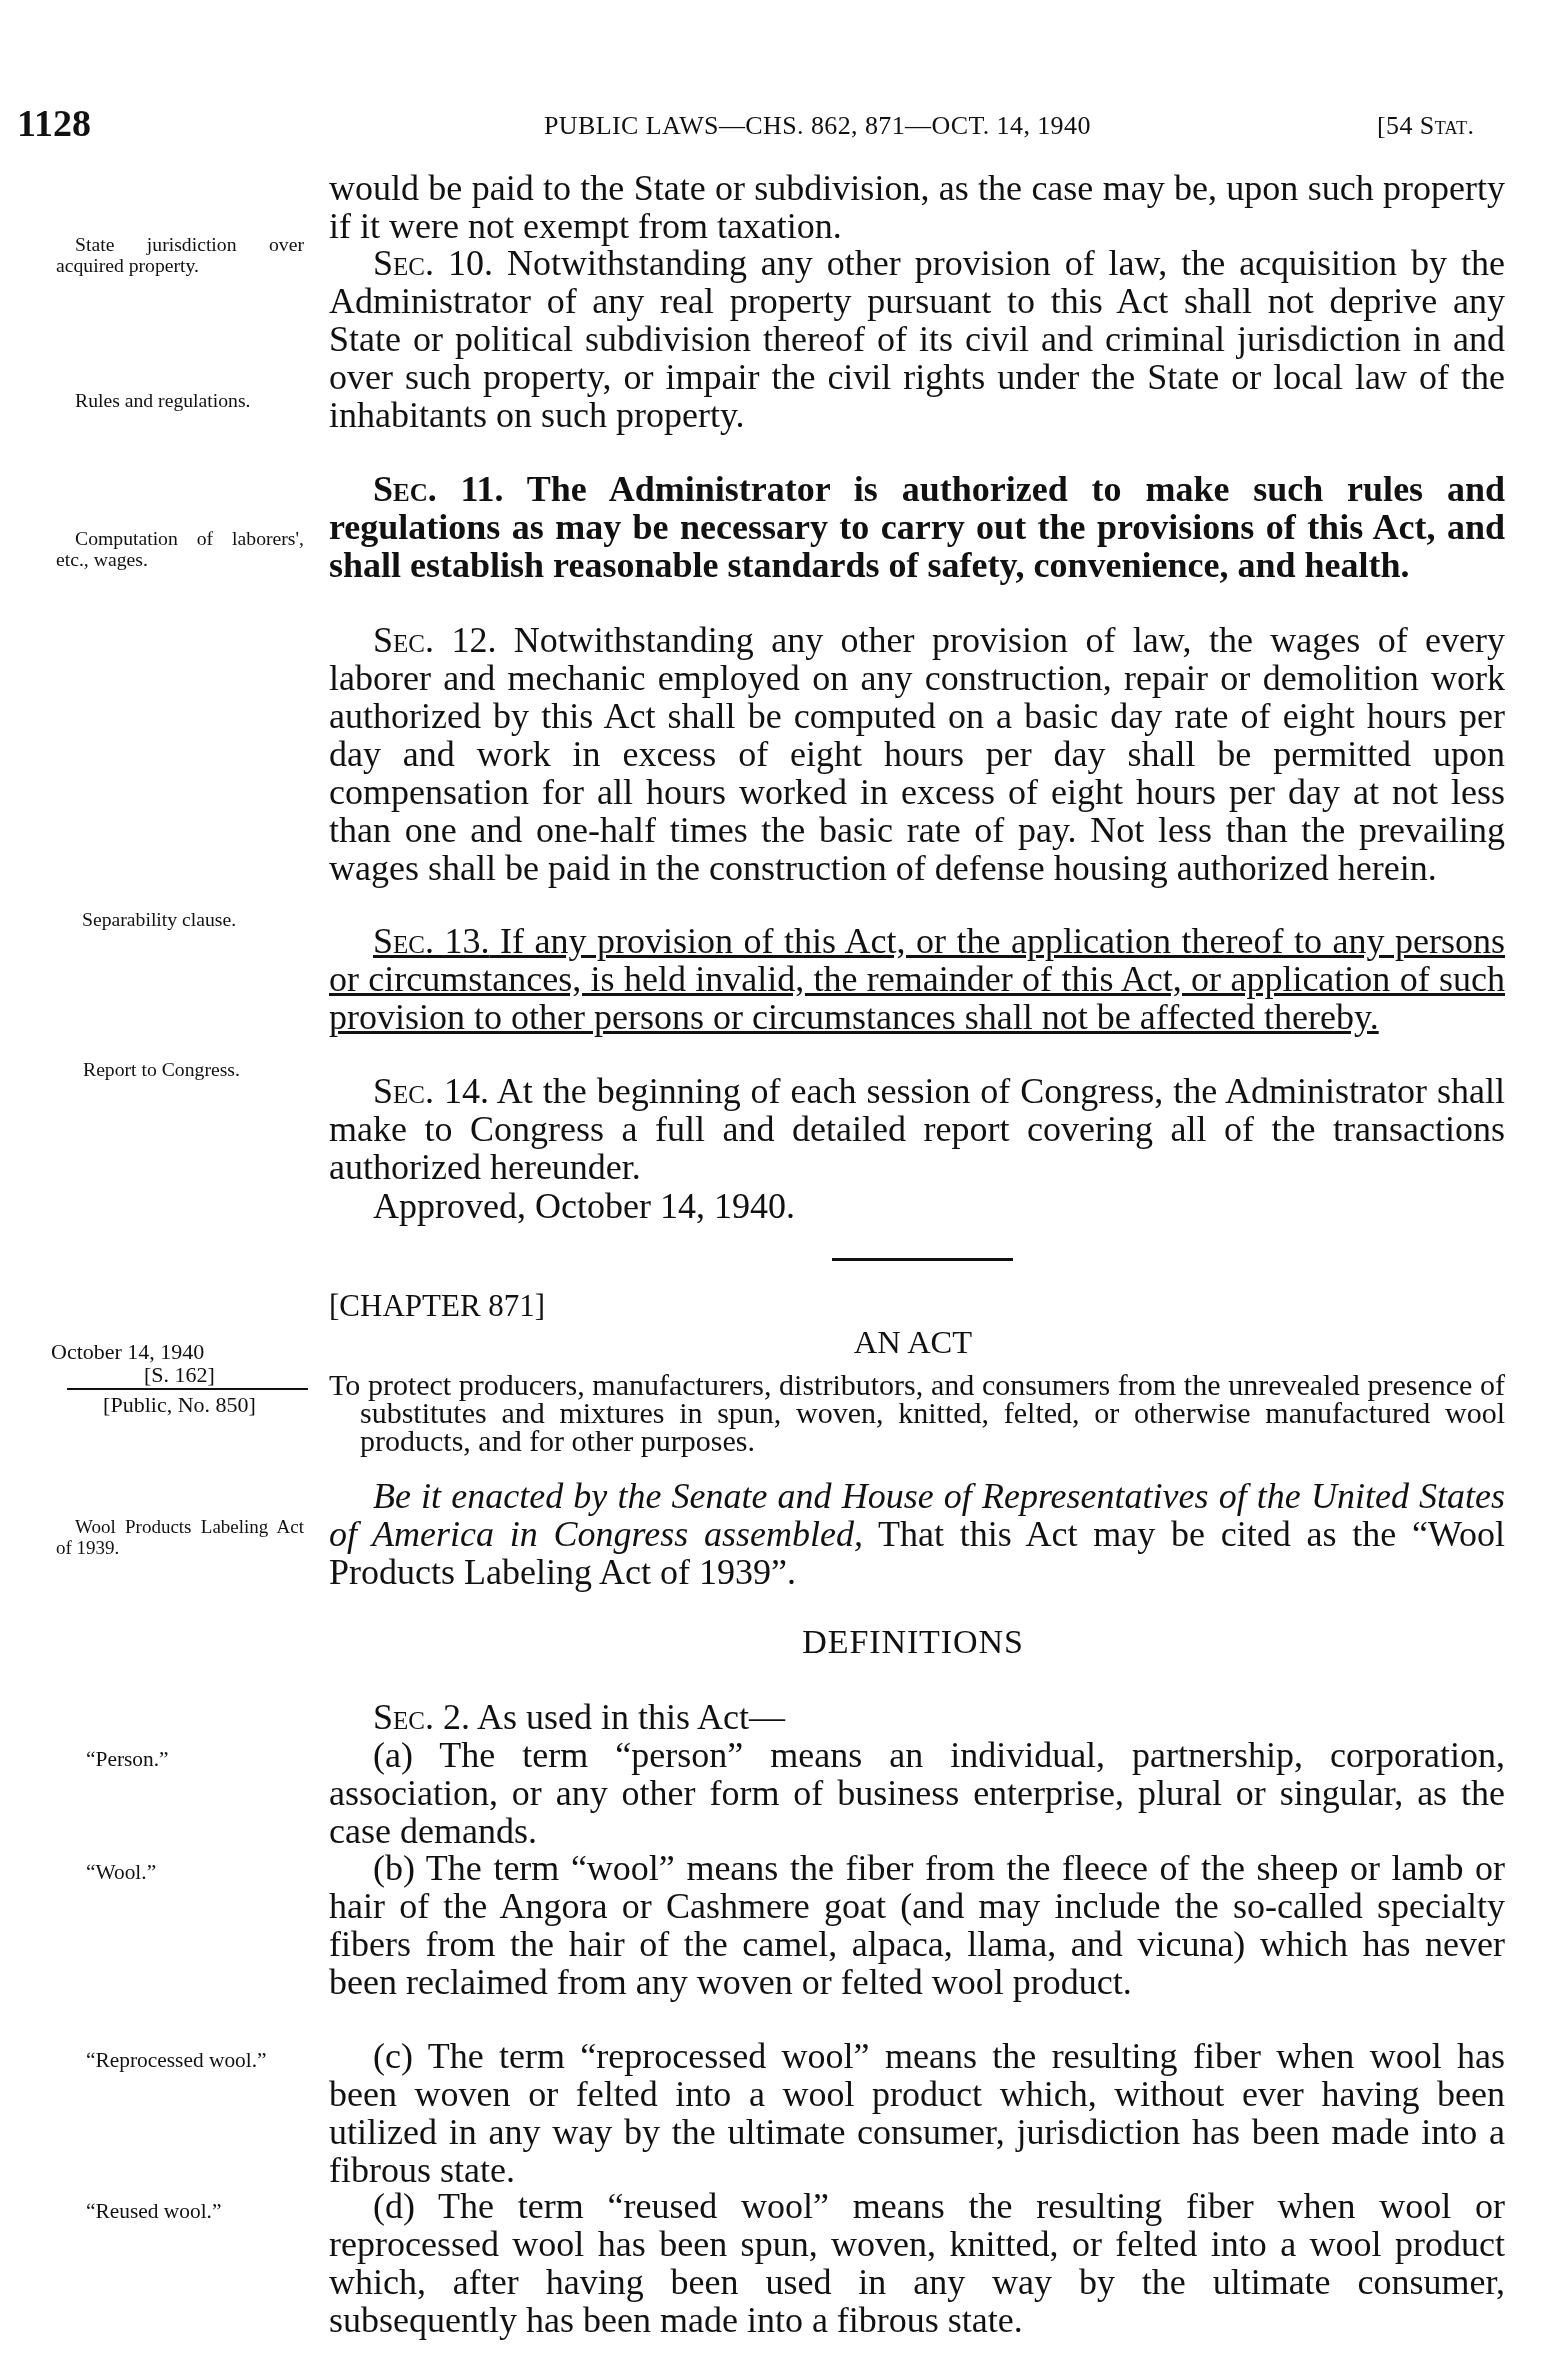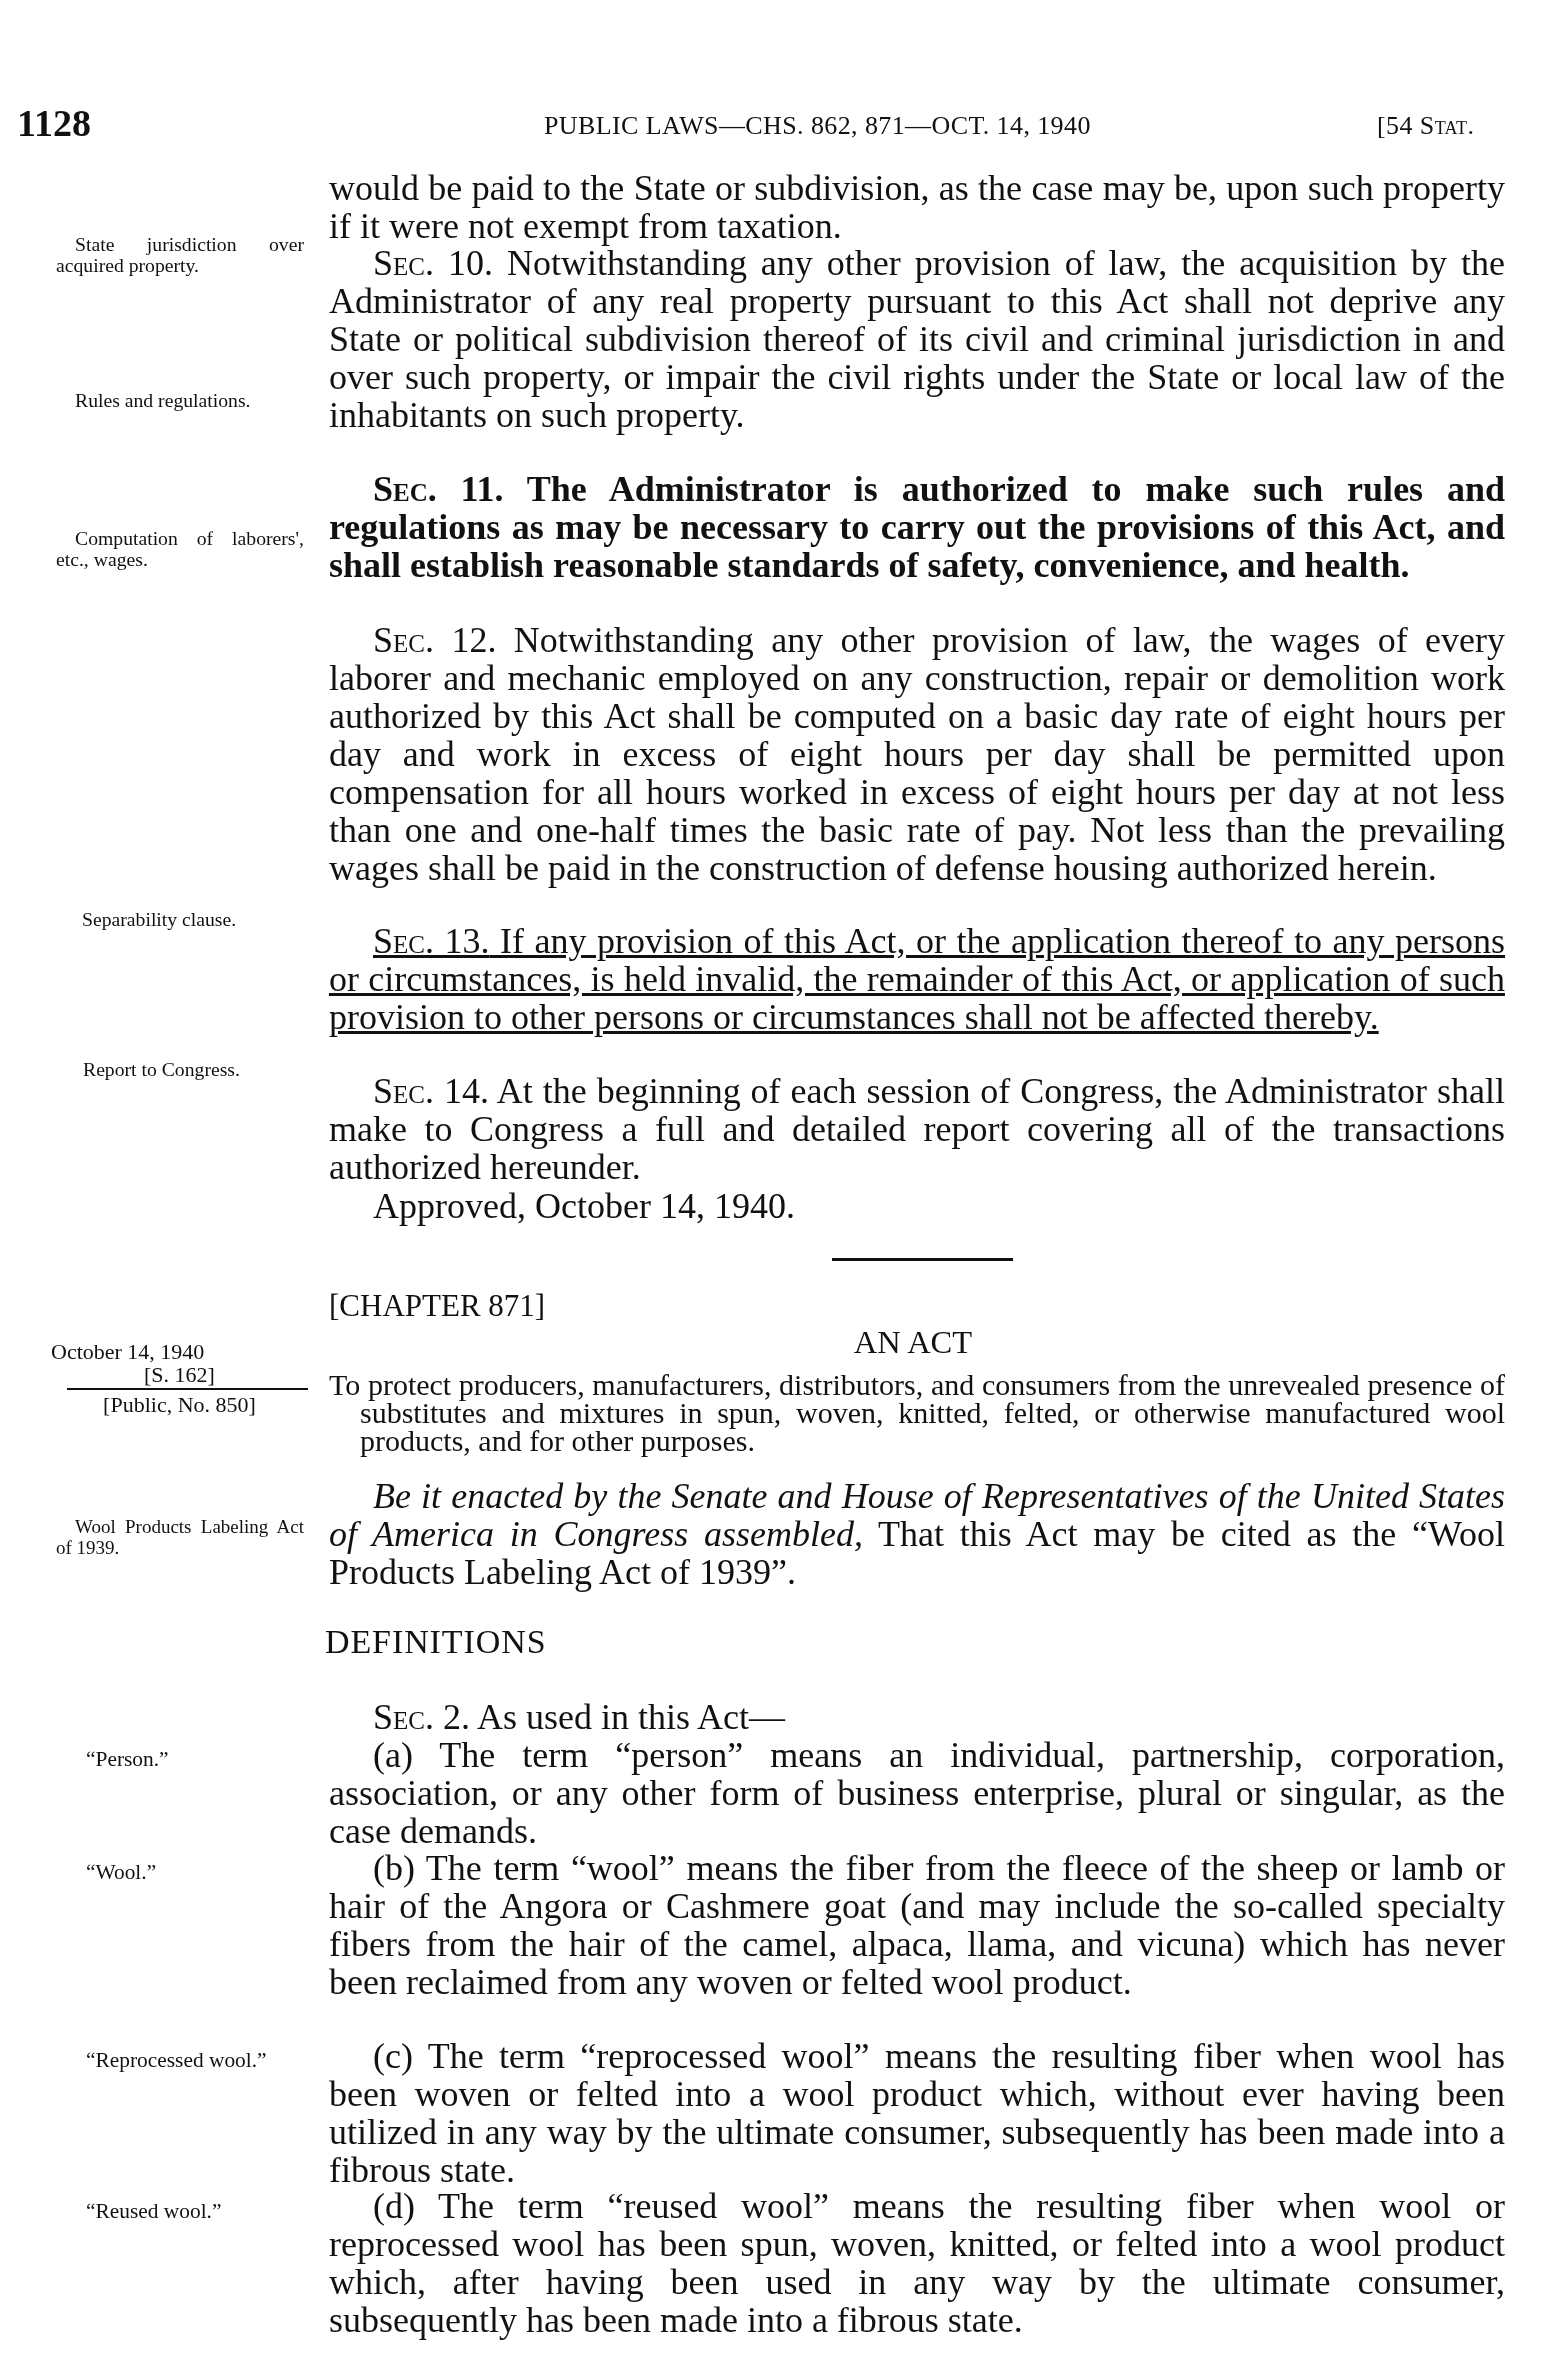--- a/index.html
+++ b/index.html
@@ -35,21 +35,21 @@
   .an-act { left: 325px; width: 1176px; top: 1324px; text-align: center; font-size: 32.5px; font-family: "Liberation Serif", serif; }
   .purpose {
     left: 329px; top: 1371px; width: 1176px;
     font-family: "Liberation Serif", serif; font-size: 30px; line-height: 28px;
     text-align: justify; text-align-last: left; padding-left: 31px; text-indent: -31px; box-sizing: border-box;
   }
   .side-date { left: 51px; top: 1341px; width: 257px; font-size: 22px; line-height: 22px; font-family: "Liberation Serif", serif; }
   .side-bill { left: 51px; top: 1364px; width: 257px; text-align: center; font-size: 22px; line-height: 22px; font-family: "Liberation Serif", serif; }
   .side-public { left: 51px; top: 1394px; width: 257px; text-align: center; font-size: 22px; line-height: 22px; font-family: "Liberation Serif", serif; }
   .enact { font-style: italic; }
-  .definitions-head { left: 325px; width: 1176px; top: 1623px; text-align: left; font-size: 34px; font-family: "Liberation Serif", serif; letter-spacing: 0.9px; }
+  .definitions-head { left: 325px; width: 1176px; top: 1623px; text-align: center; font-size: 34px; font-family: "Liberation Serif", serif; letter-spacing: 0.9px; }
   .def-label { position: absolute; left: 86px; font-family: "Liberation Serif", serif; font-size: 21.4px; white-space: nowrap; }
 </style>
 </head>
 <body>
 
 <div class="abs page-num">1128</div>
 <div class="abs hdr running-head">PUBLIC LAWS—CHS. 862, 871—OCT. 14, 1940</div>
 <div class="abs hdr stat-ref"><span>[54 </span><span class="sc">Stat.</span></div>
 
 <div class="margin-note" style="top:234px;">State jurisdiction over acquired property.</div>
@@ -84,21 +84,21 @@
 <div class="body-col" style="top:1477px;">
   <p class="para indent" style="top:0;"><span class="enact">Be it enacted by the Senate and House of Representatives of the United States of America in Congress assembled,</span><span> That this Act may be cited as the “Wool Products Labeling Act of 1939”.</span></p>
 </div>
 
 <div class="abs definitions-head">DEFINITIONS</div>
 
 <div class="body-col" style="top:1698px;">
   <p class="para indent" style="top:0;"><span class="sec-label">Sec. 2.</span><span> As used in this Act—</span></p>
   <p class="para indent" style="top:38px;">(a) The term “person” means an individual, partnership, corporation, association, or any other form of business enterprise, plural or singular, as the case demands.</p>
   <p class="para indent" style="top:151px;">(b) The term “wool” means the fiber from the fleece of the sheep or lamb or hair of the Angora or Cashmere goat (and may include the so-called specialty fibers from the hair of the camel, alpaca, llama, and vicuna) which has never been reclaimed from any woven or felted wool product.</p>
-  <p class="para indent" style="top:339px;">(c) The term “reprocessed wool” means the resulting fiber when wool has been woven or felted into a wool product which, without ever having been utilized in any way by the ultimate consumer, subsequently has been made into a fibrous state.</p>
+  <p class="para indent" style="top:339px;">(c) The term “reprocessed wool” means the resulting fiber when wool has been woven or felted into a wool product which, without ever having been utilized in any way by the ultimate consumer, jurisdiction has been made into a fibrous state.</p>
   <p class="para indent" style="top:489px;">(d) The term “reused wool” means the resulting fiber when wool or reprocessed wool has been spun, woven, knitted, or felted into a wool product which, after having been used in any way by the ultimate consumer, subsequently has been made into a fibrous state.</p>
 </div>
 
 <div class="def-label" style="top:1747px;">“Person.”</div>
 <div class="def-label" style="top:1860px;">“Wool.”</div>
 <div class="def-label" style="top:2048px;">“Reprocessed wool.”</div>
 <div class="def-label" style="top:2199px;">“Reused wool.”</div>
 
 
 </body></html>

